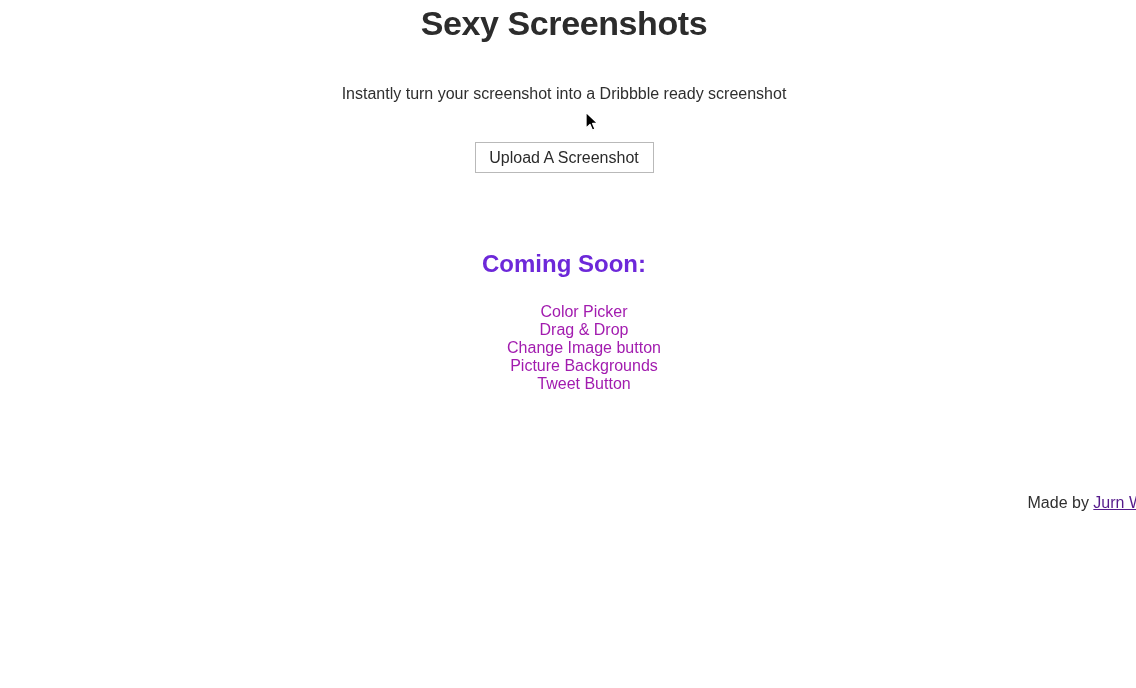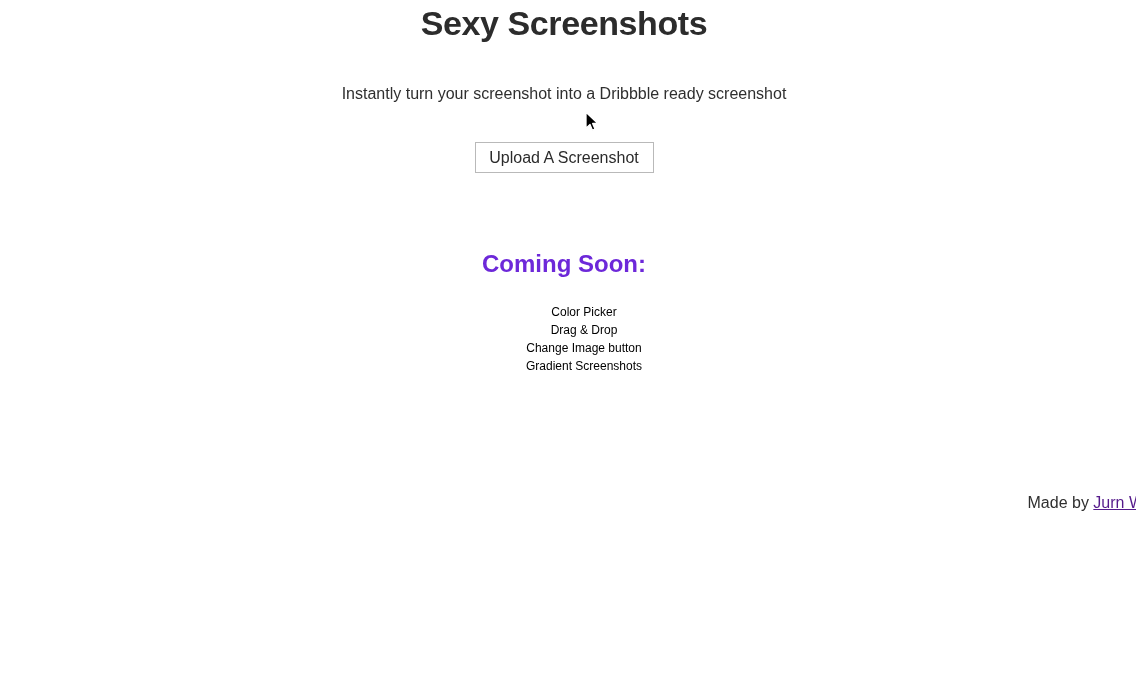--- a/index.html
+++ b/index.html
@@ -96,23 +96,23 @@
   .feature-list {
     list-style: none;
     margin: 0;
     padding: 0;
     padding-top: 24px;
     
     padding-left: 40px;
   }
 
   .feature-list li {
-    font-size: 12px;
+    font-size: 16px;
     line-height: 18px;
-    color: #000000;
+    color: #a21caf;
     white-space: nowrap;
   }
 
   
   .made-by {
     position: absolute;
     left: 16px;
     top: 493px;
     width: 1128px;
     text-align: right;
@@ -151,21 +151,22 @@
     </div>
   </div>
 
   <div class="coming-soon">
     <h2 class="coming-soon-title">Coming Soon:</h2>
 
     <ul class="feature-list">
       <li>Color Picker</li>
       <li>Drag &amp; Drop</li>
       <li>Change Image button</li>
-      <li>Gradient Screenshots</li>
+      <li>Picture Backgrounds</li>
+      <li>Tweet Button</li>
     </ul>
   </div>
 
   <div class="made-by"><span>Made by </span><a href="#">Jurn W</a></div>
 
   <div class="cursor">
     <svg width="16" height="22" viewBox="0 0 16 22" xmlns="http://www.w3.org/2000/svg">
       <path d="M2,1.2 L2,17.2 L6.0,13.4 L8.4,19.2 L11.0,18.1 L8.6,12.5 L13.6,12.3 Z" fill="#000000" stroke="#ffffff" stroke-width="1.3" stroke-linejoin="round"></path>
     </svg>
   </div>

